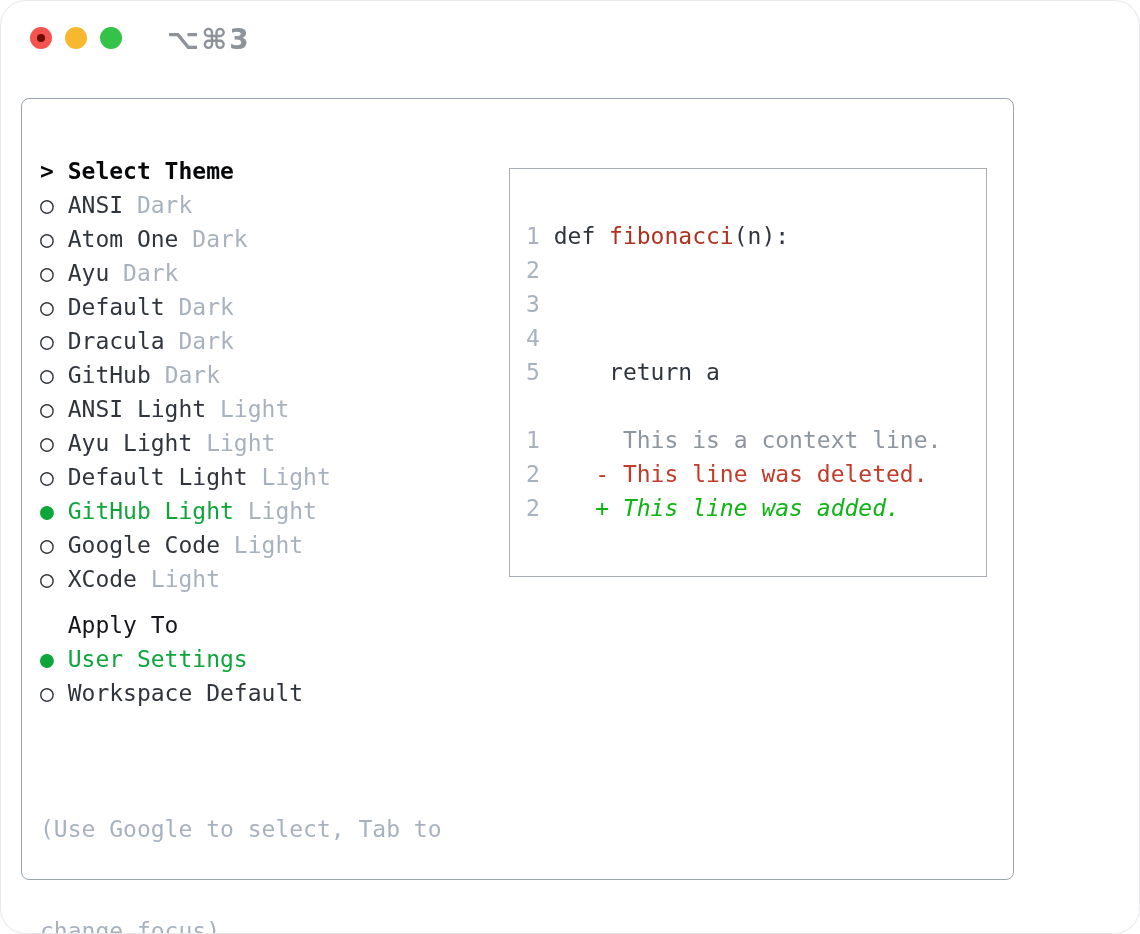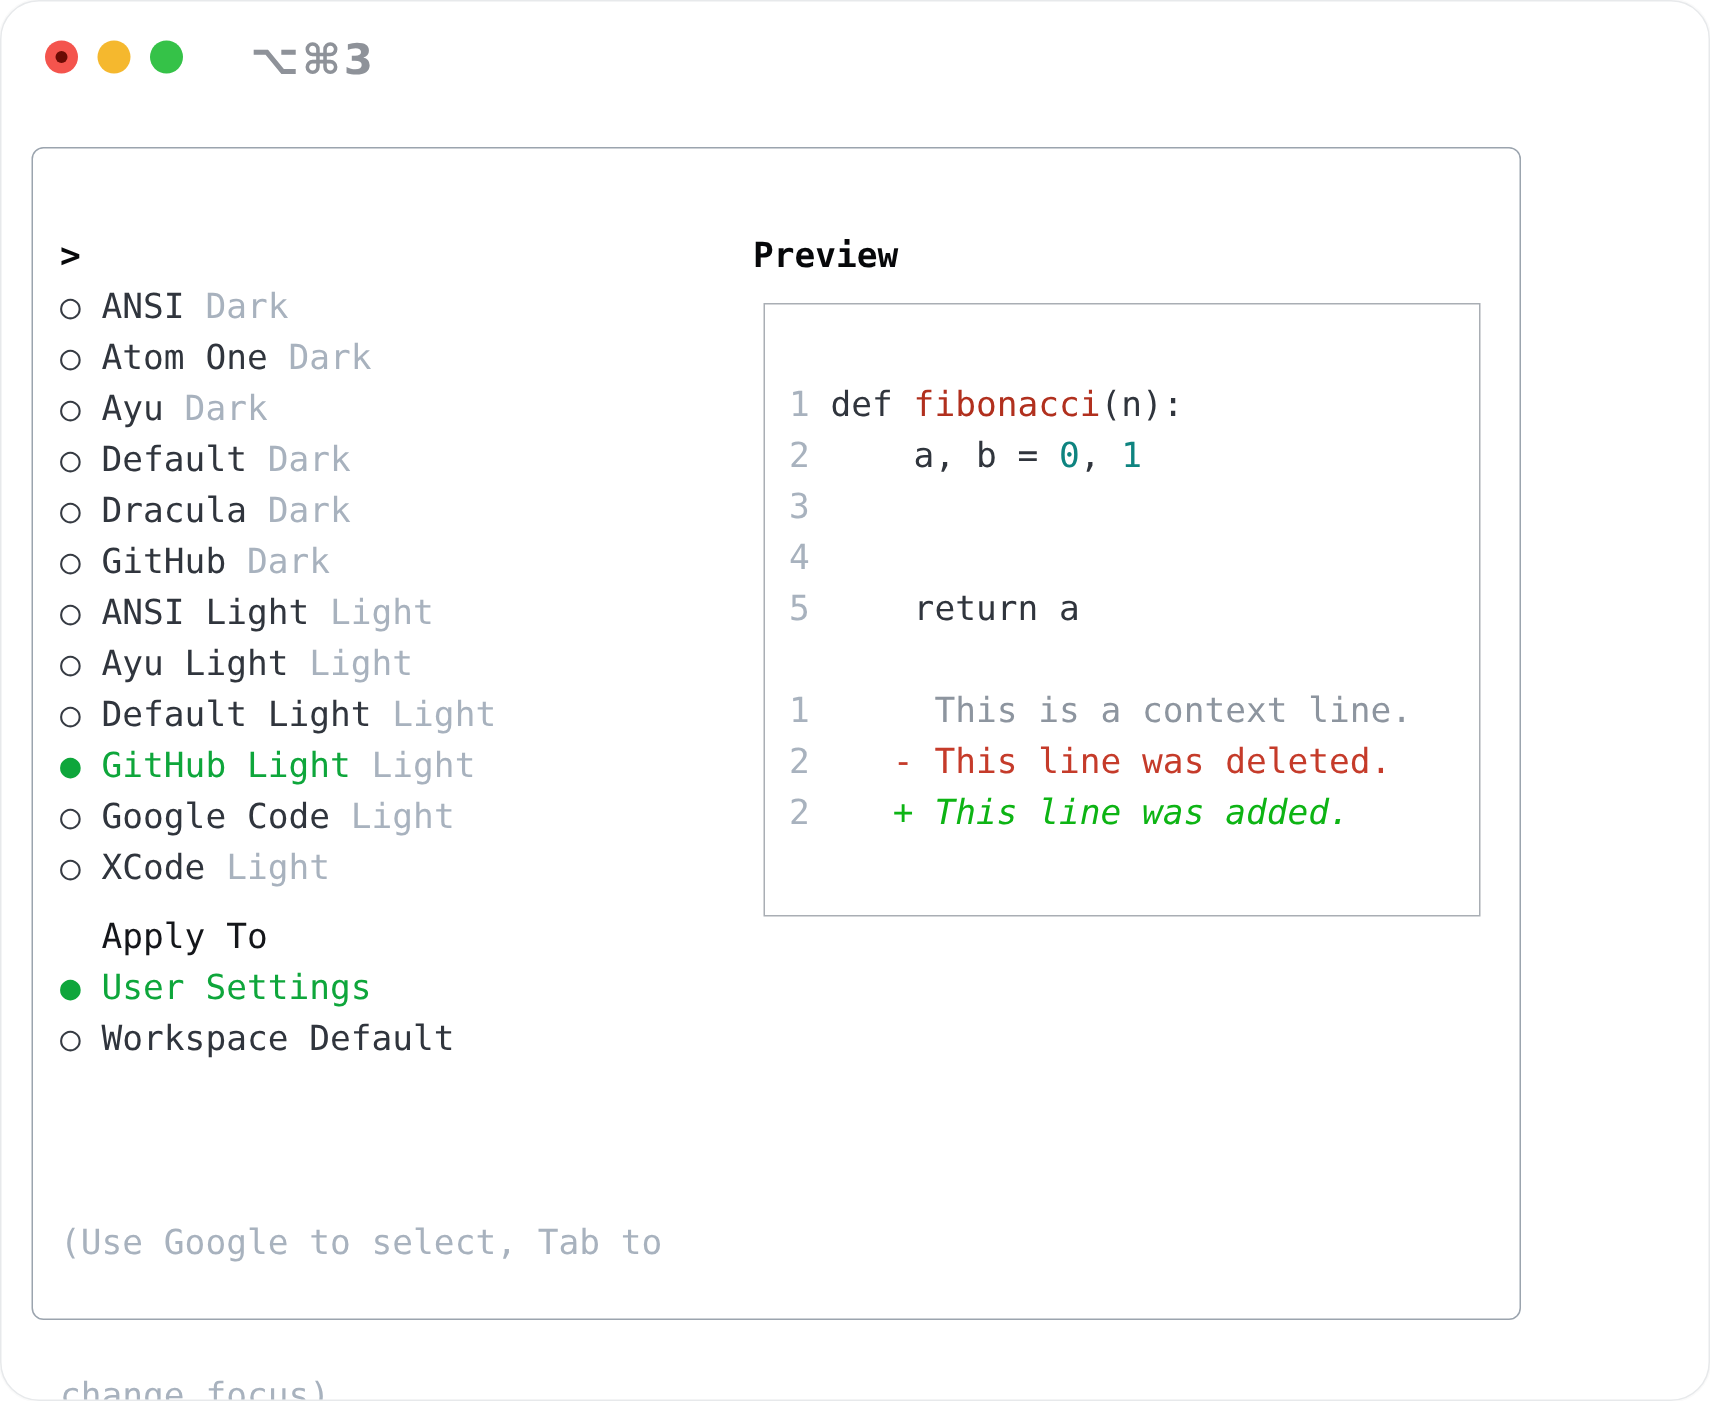--- a/index.html
+++ b/index.html
@@ -60,20 +60,21 @@
     <span class="light yellow"></span>
     <span class="light green"></span>
     <span class="win-title">⌥⌘3</span>
   </div>
 
   <div class="panel">
 
     <div class="left-col">
       <div class="row hdr-select">
         <span class="marker">&gt;</span>
+        <span>Select Theme</span>
       </div>
 
       <div id="theme-list">
           <div class="row"><span class="marker">○</span><span class="label">ANSI</span><span class="tag"> Dark</span></div>
           <div class="row"><span class="marker">○</span><span class="label">Atom One</span><span class="tag"> Dark</span></div>
           <div class="row"><span class="marker">○</span><span class="label">Ayu</span><span class="tag"> Dark</span></div>
           <div class="row"><span class="marker">○</span><span class="label">Default</span><span class="tag"> Dark</span></div>
           <div class="row"><span class="marker">○</span><span class="label">Dracula</span><span class="tag"> Dark</span></div>
           <div class="row"><span class="marker">○</span><span class="label">GitHub</span><span class="tag"> Dark</span></div>
           <div class="row"><span class="marker">○</span><span class="label">ANSI Light</span><span class="tag"> Light</span></div>
@@ -94,25 +95,24 @@
           <div class="row"><span class="marker">○</span><span class="label">Workspace Default</span></div>
         </div>
 
       <div class="hint">
         <div>(Use Google to select, Tab to</div>
         <div>change focus)</div>
       </div>
     </div>
 
     <div class="right-col">
-      <div class="preview-hdr">Preview</div>
       <div class="preview-box">
         <div id="preview-lines">
             <div class="pline"><span class="ln">1</span><span class="code"><span class="tok-plain">def </span><span class="tok-function">fibonacci</span><span class="tok-plain">(n):</span></span></div>
-            <div class="pline"><span class="ln">2</span><span class="code"><span class="tok-plain">    a, b = </span><span class="tok-number">0</span><span class="tok-plain">, </span><span class="tok-number">1</span></span></div>
+            <div class="pline"><span class="ln">2</span></div>
             <div class="pline"><span class="ln">3</span></div>
             <div class="pline"><span class="ln">4</span></div>
             <div class="pline"><span class="ln">5</span><span class="code"><span class="tok-plain">    return a</span></span></div>
             <div class="pline"><span class="ln"></span><span class="code"></span></div>
             <div class="pline"><span class="ln">1</span><span class="code"><span class="tok-context">     This is a context line.</span></span></div>
             <div class="pline"><span class="ln">2</span><span class="code"><span class="tok-deleted">   - This line was deleted.</span></span></div>
             <div class="pline"><span class="ln">2</span><span class="code"><span class="tok-added">   + This line was added.</span></span></div>
           </div>
       </div>
     </div>

